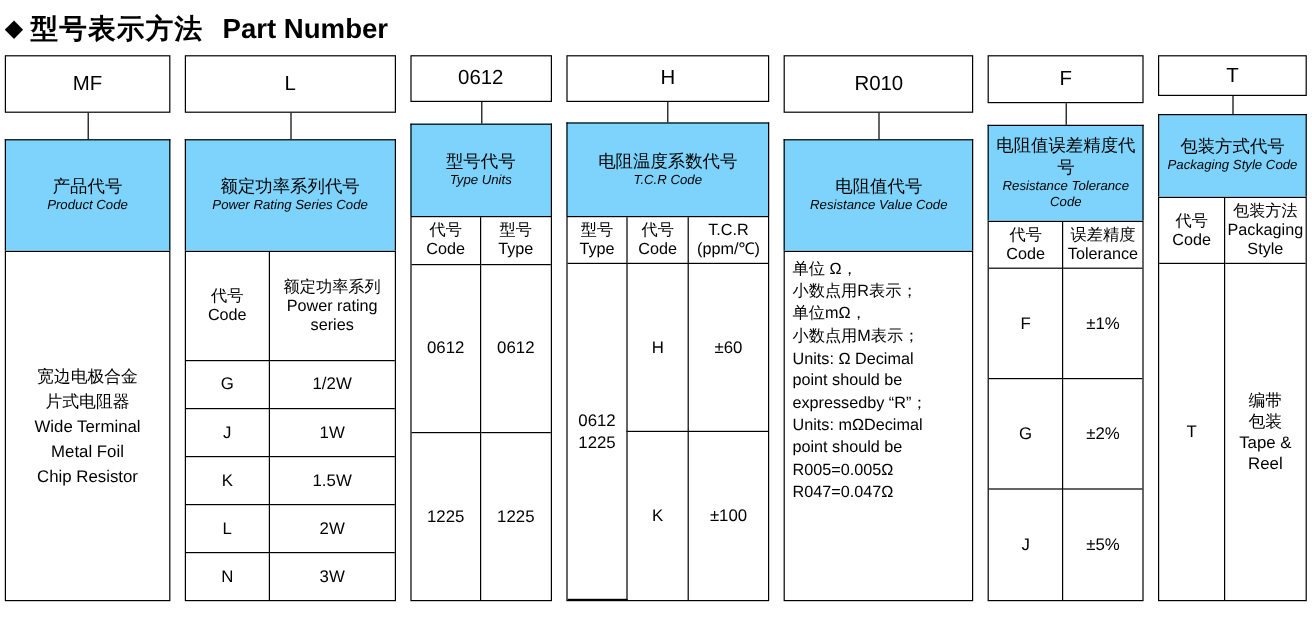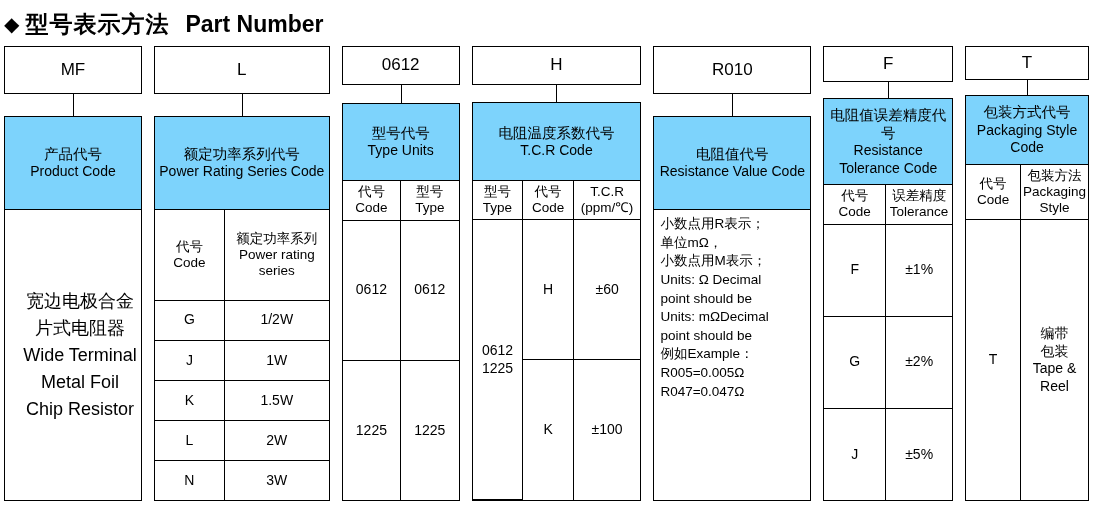--- a/index.html
+++ b/index.html
@@ -84,36 +84,36 @@
     background: #7dd3fc;
     text-align: center;
     font-size: 14.5px;
     line-height: 1.25;
     padding: 7px 2px;
     display: flex;
     flex-direction: column;
     justify-content: center;
   }
   .name-box .cn { font-size: 14.5px; }
-  .name-box .en { font-size: 14px; }
+  .name-box .en { font-size: 11px; font-style: italic; }
 
   .body-box {
     border: 1px solid #000;
     flex: 1 1 auto;
     background: #fff;
     display: flex;
     flex-direction: column;
   }
 
   .plain-body {
     display: flex;
     align-items: center;
-    justify-content: flex-end;
+    justify-content: center;
     text-align: center;
-    font-size: 18px;
+    font-size: 14px;
     line-height: 1.5;
     padding: 6px 4px;
     flex: 1;
   }
 
   table.inner {
     border-collapse: collapse;
     width: 100%;
     height: 100%;
     font-size: 14px;
@@ -312,28 +312,29 @@
 
   <div class="column col-resval tall">
     <div class="code-box">R010</div>
     <div class="connector"></div>
     <div class="name-box" style="height:78px">
       <div class="cn">电阻值代号</div>
       <div class="en">Resistance Value Code</div>
     </div>
     <div class="body-box">
       <div class="note-body">
+        <div>单位 Ω，</div>
         <div>小数点用R表示；</div>
         <div>单位mΩ，</div>
         <div>小数点用M表示；</div>
         <div>Units: Ω Decimal</div>
         <div>point should be</div>
+        <div>expressedby “R”；</div>
         <div>Units: mΩDecimal</div>
         <div>point should be</div>
-        <div>例如Example：</div>
         <div>R005=0.005Ω</div>
         <div>R047=0.047Ω</div>
       </div>
     </div>
   </div>
 
   <div class="column col-tol tall">
     <div class="code-box">F</div>
     <div class="connector"></div>
     <div class="name-box" style="height:78px">

